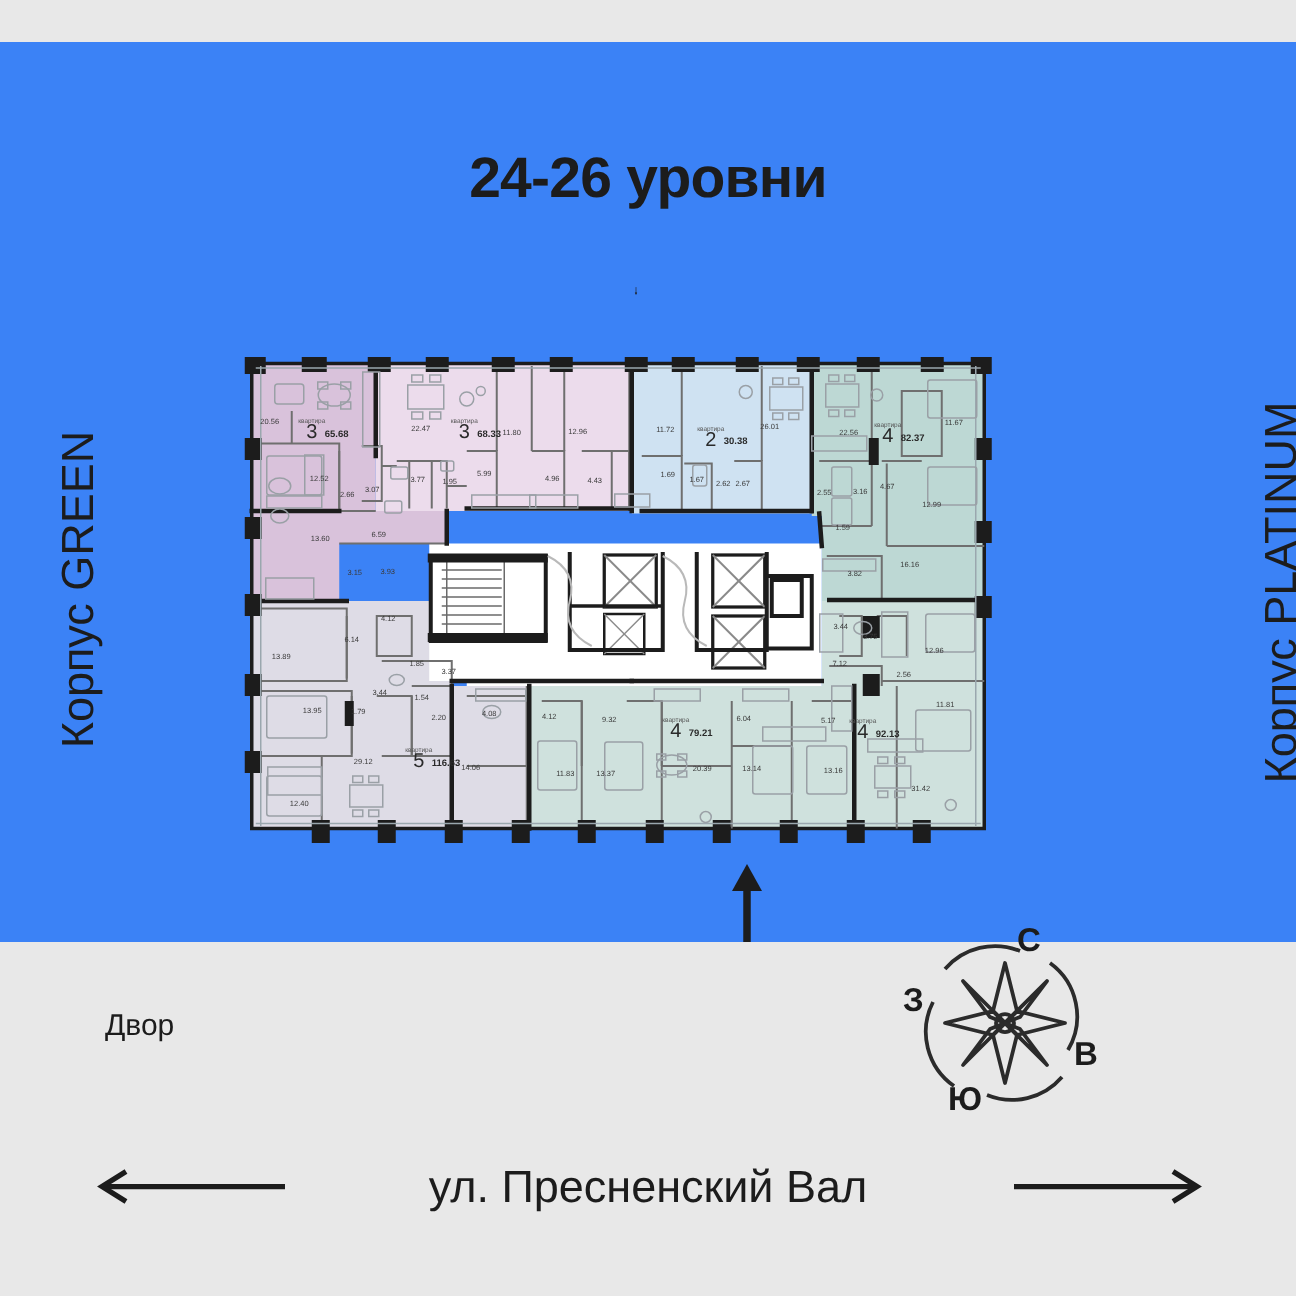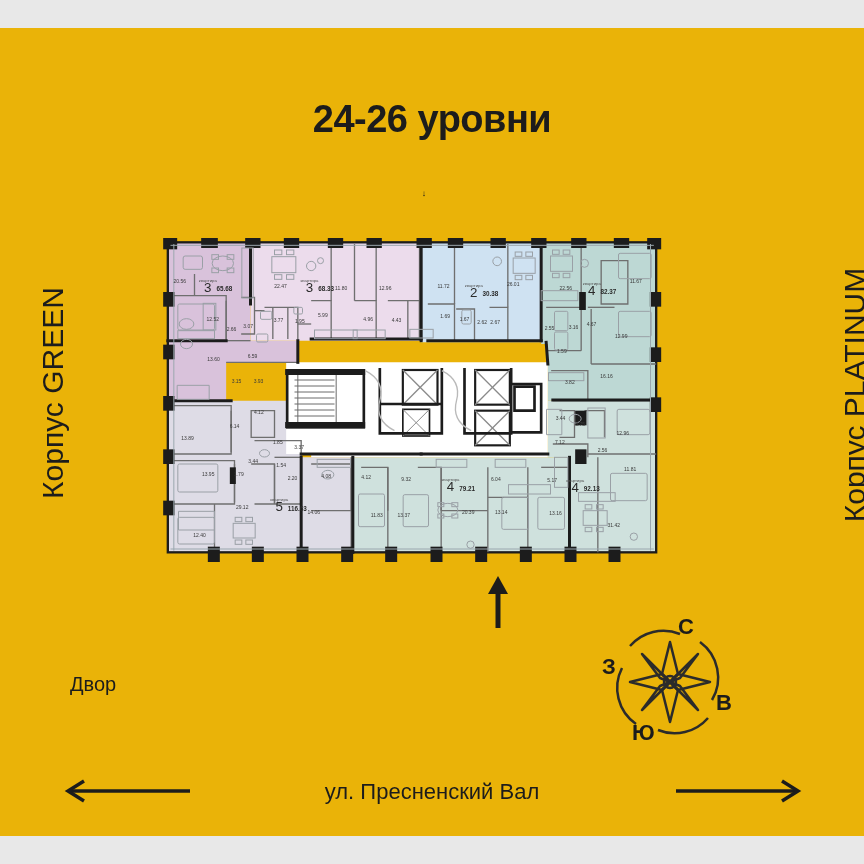--- a/index.html
+++ b/index.html
@@ -7,22 +7,22 @@
     width:864px;height:864px;
     background:#e8e8e8;
     font-family:"Liberation Sans",sans-serif;
     overflow:hidden;
   }
   #page{
     position:absolute;left:0;top:0;width:864px;height:864px;
     background:#e8e8e8;
   }
   #card{
-    position:absolute;left:0;top:28px;width:864px;height:808px;
-    background:#eab308;
+    position:absolute;left:0;top:28px;width:864px;height:600px;
+    background:#3b82f6;
   }
   
   #title{
     position:absolute;left:0;top:70px;width:864px;
     text-align:center;
     font-size:38px;font-weight:bold;color:#1c1c1c;
     letter-spacing:-0.5px;
   }
   #title-arrow{
     position:absolute;left:432px;top:140px;width:2px;height:52px;
@@ -47,21 +47,21 @@
   #label-dvor{
     position:absolute;left:70px;top:645px;
     font-size:20px;color:#1c1c1c;
   }
   
   #street{
     position:absolute;left:0;top:736px;width:864px;height:56px;
   }
   #street-name{
     position:absolute;left:0;top:0;width:864px;text-align:center;
-    font-size:22px;color:#1c1c1c;line-height:56px;
+    font-size:30px;color:#1c1c1c;line-height:56px;
   }
   
   #compass{
     position:absolute;left:596px;top:584px;width:148px;height:132px;
   }
   
   #plan{
     position:absolute;left:112px;top:196px;width:600px;height:340px;
   }
   #plan svg{display:block;}

